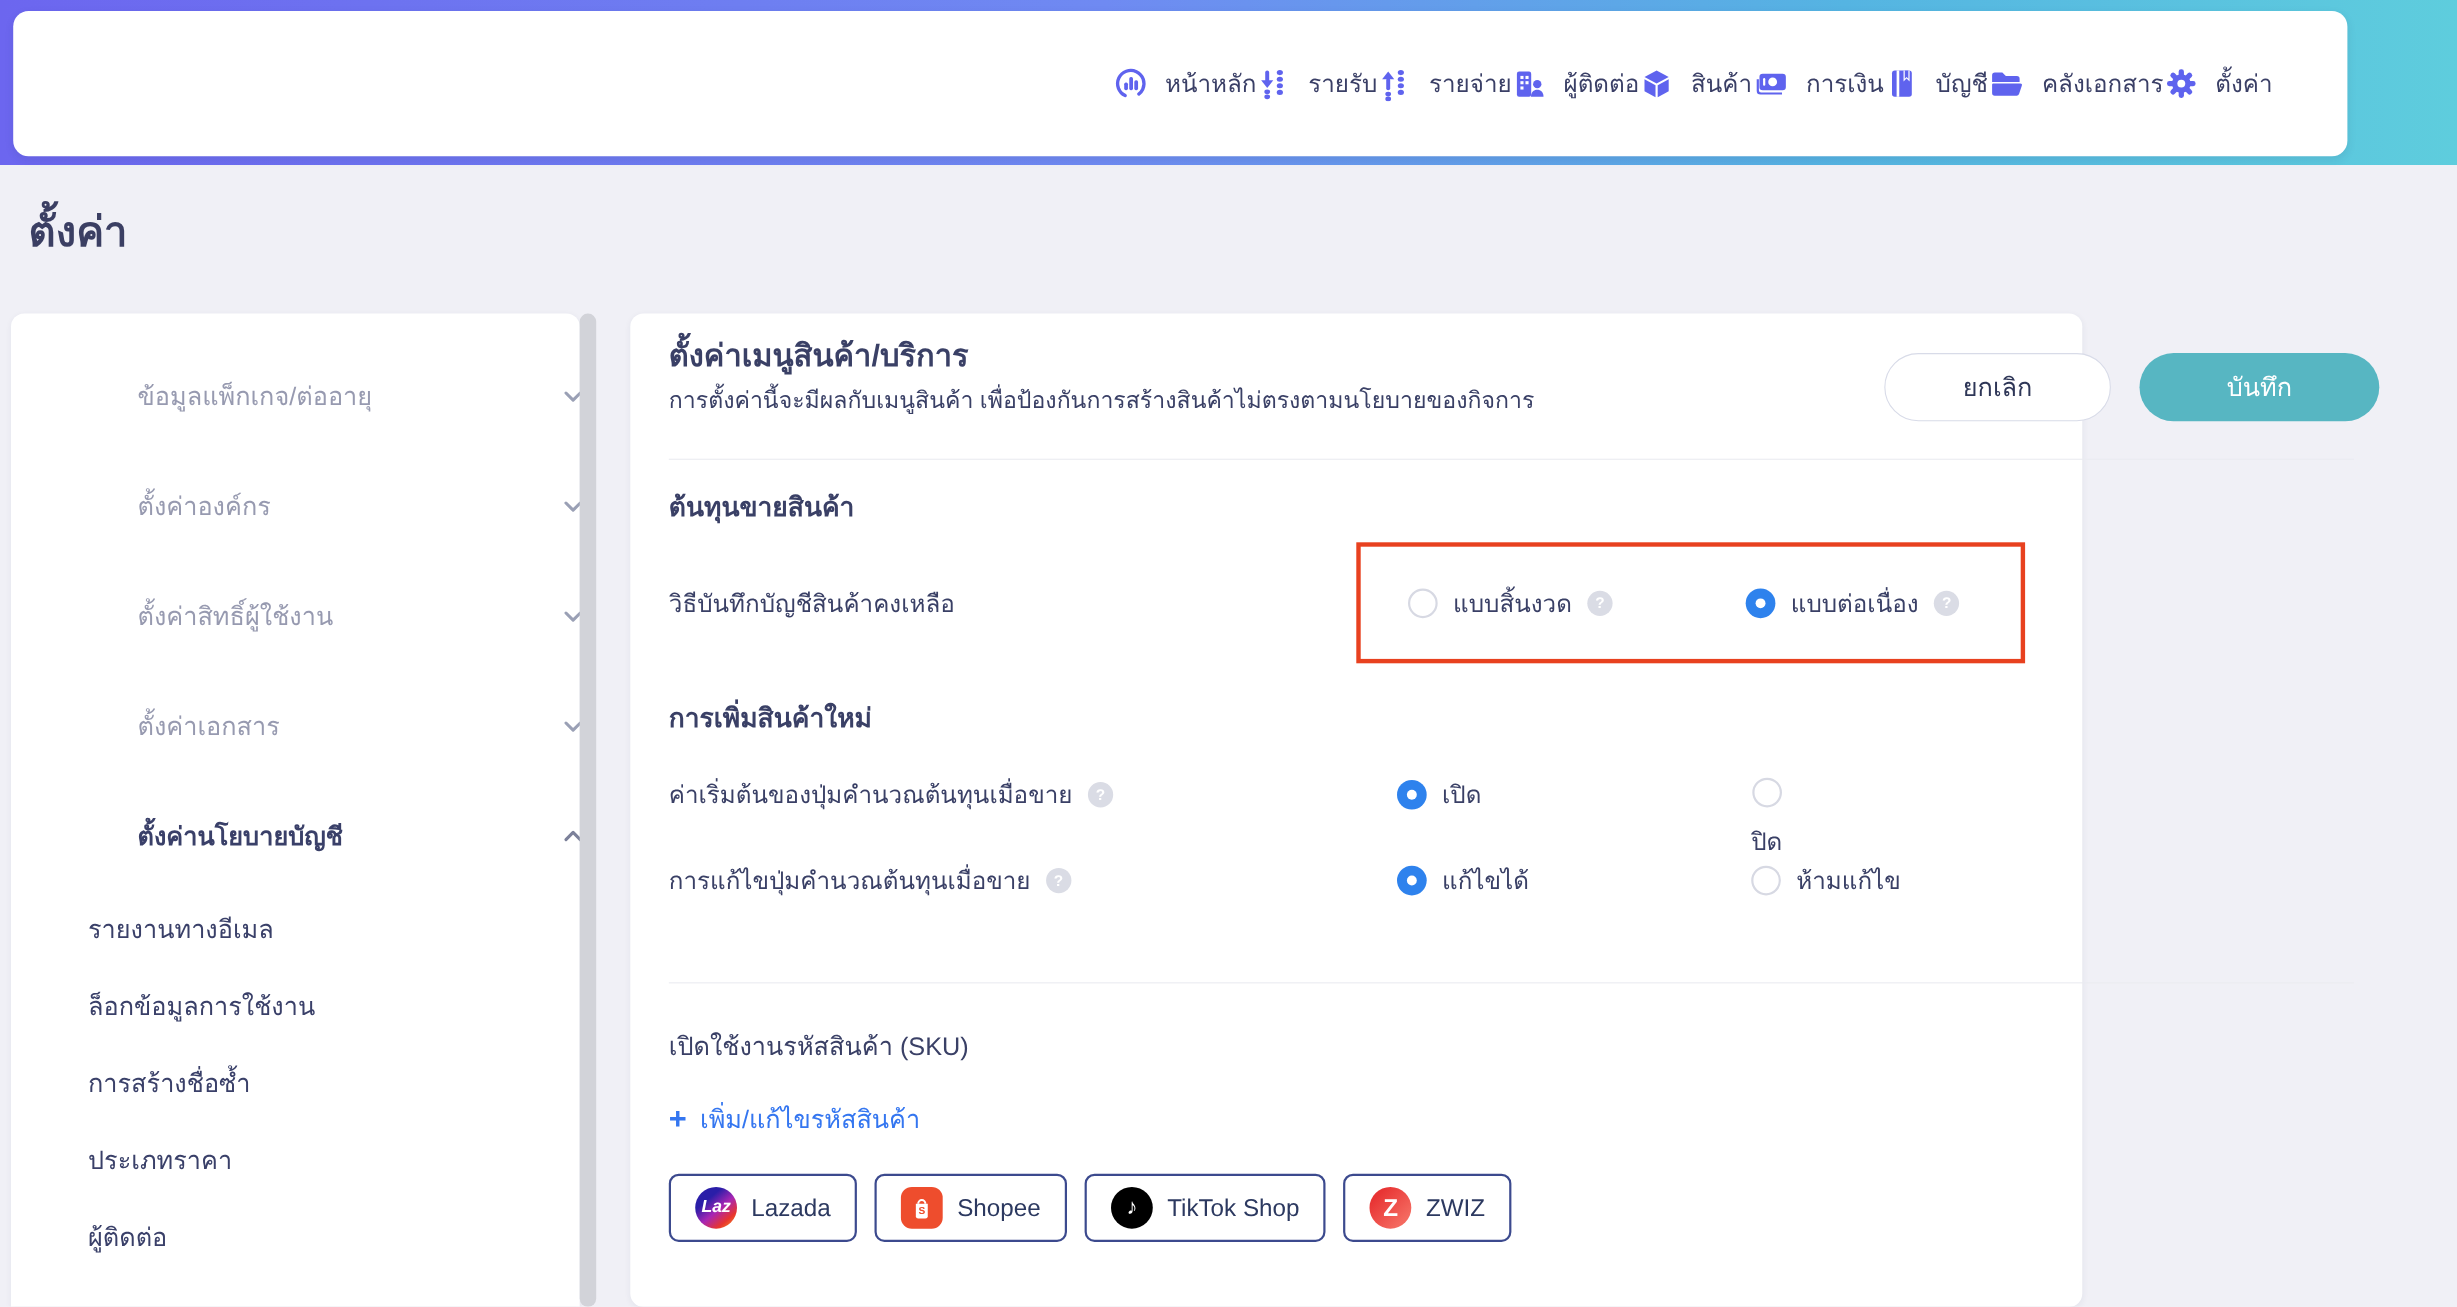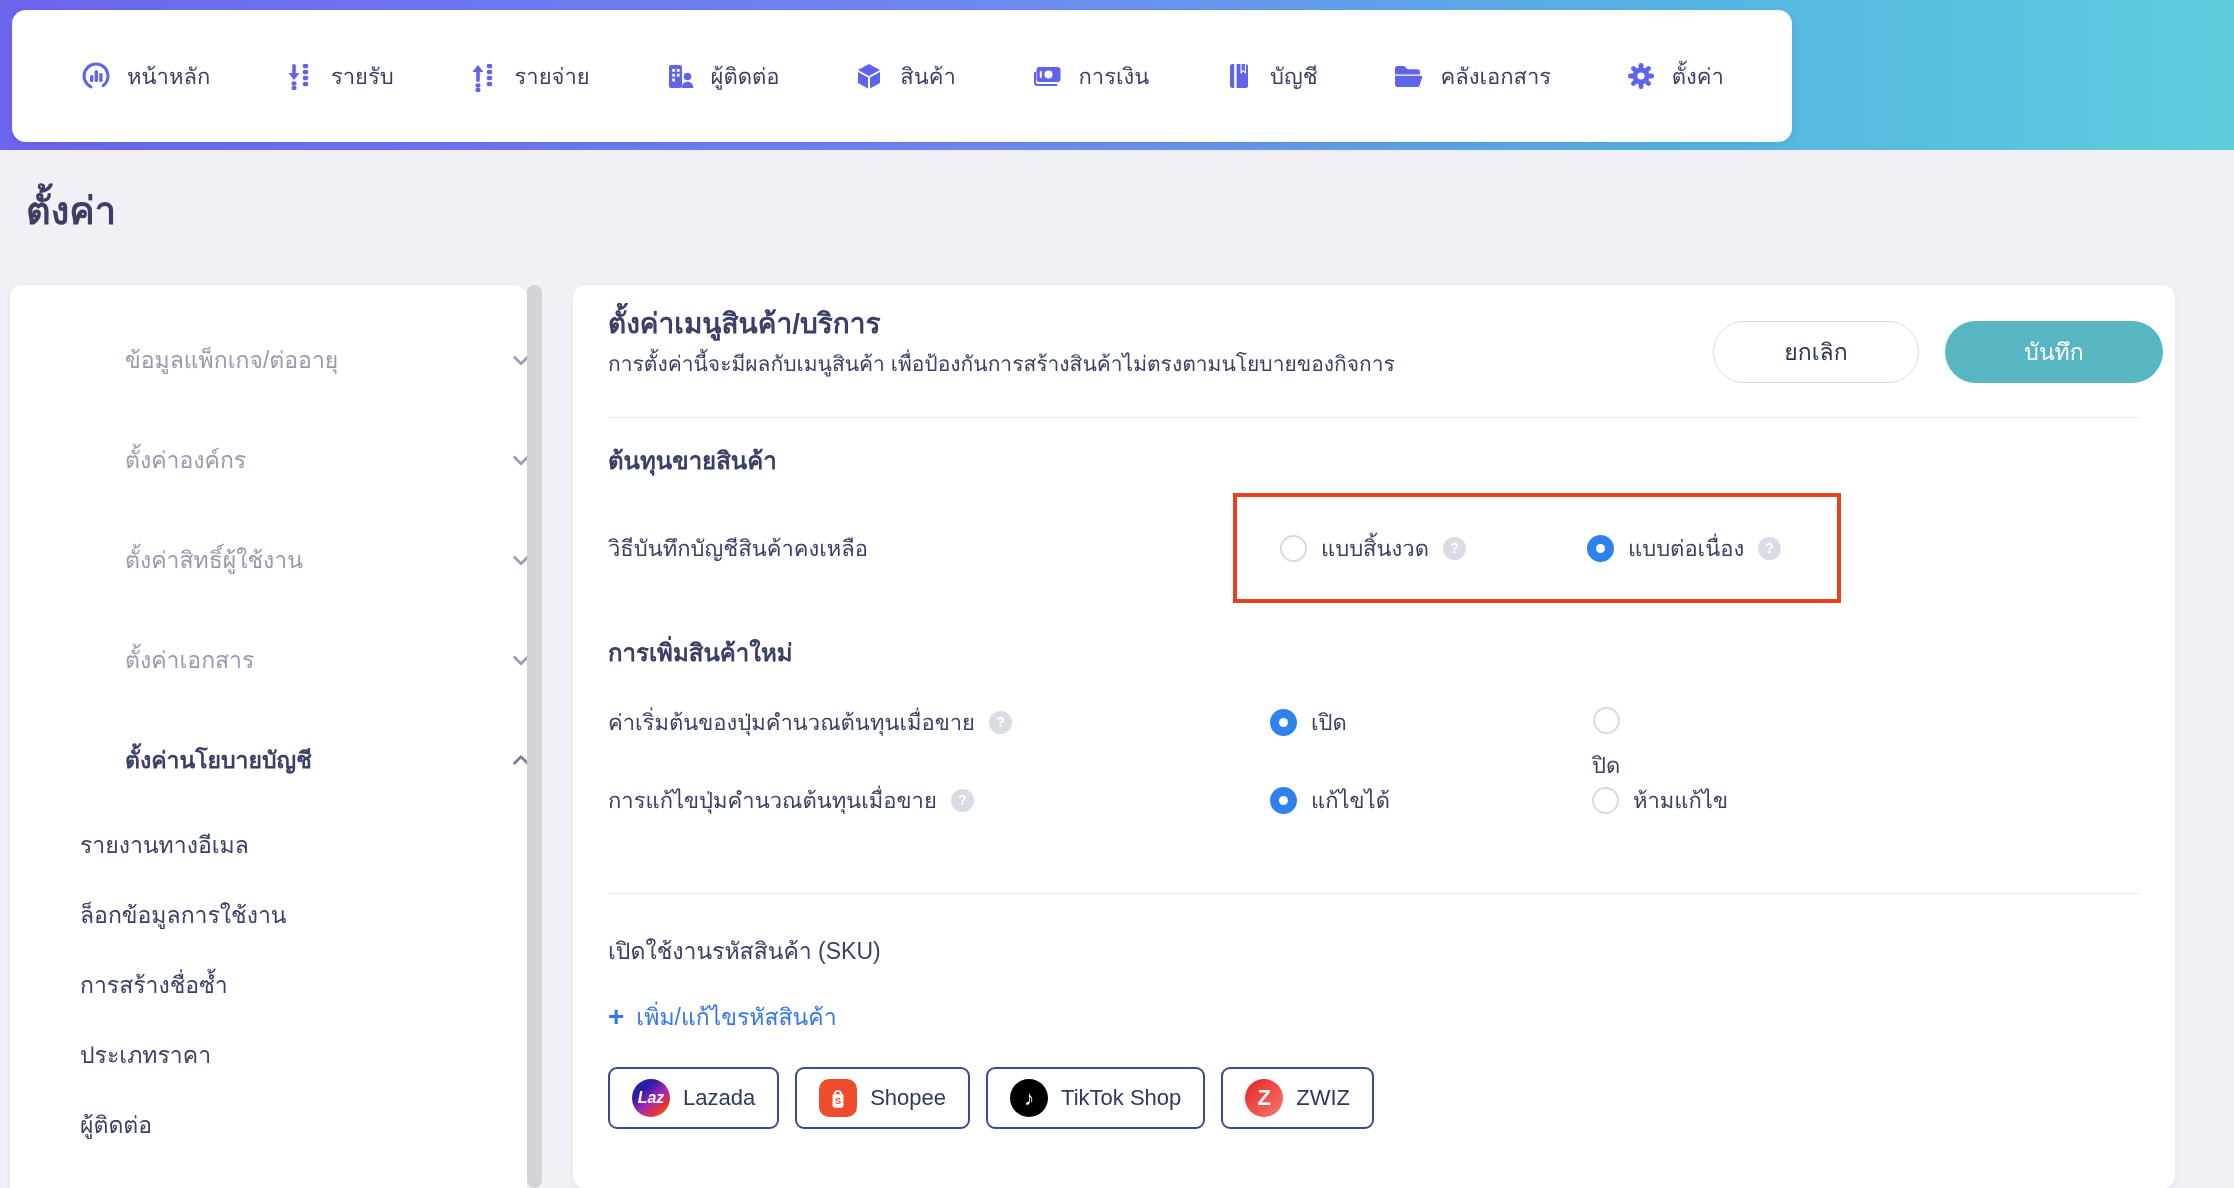--- a/index.html
+++ b/index.html
@@ -9,24 +9,24 @@
     background:#f0f0f6;
     position:relative;
     color:#3a3f66;
   }
   
   .header-band{
     position:absolute; left:0; top:0; width:2234px; height:150px;
     background:linear-gradient(90deg,#6c66ef 0%, #6f8af2 45%, #55b4e2 75%, #5ecddd 100%);
   }
   .nav-card{
-    position:absolute; left:12px; top:10px; width:1780px; height:132px;
+    position:absolute; left:12px; top:10px; width:2122px; height:132px;
     background:#ffffff; border-radius:14px;
     box-shadow:0 3px 8px rgba(40,45,90,.10);
-    display:flex; align-items:center; justify-content:space-between;
+    display:flex; align-items:center; justify-content:flex-end;
     padding:0 68px;
   }
   .nav-item{ display:flex; align-items:center; gap:15px; cursor:pointer; }
   .nav-item svg{ display:block; }
   .nav-label{ font-size:22px; font-weight:500; color:#3a3f66; white-space:nowrap; }
   
   .page-title{
     position:absolute; left:26px; top:180px;
     font-size:38px; font-weight:bold; color:#3b3f63;
   }
@@ -47,21 +47,21 @@
     position:absolute; left:0; width:100%; height:32px;
     display:flex; align-items:center; padding-left:70px;
     font-size:23px; color:#3a4069; cursor:pointer;
   }
   .scrollbar{
     position:absolute; left:527px; top:285px; width:15px; height:903px;
     background:#d2d3d9; border-radius:8px;
   }
   
   .main-card{
-    position:absolute; left:573px; top:285px; width:1602px; height:903px;
+    position:absolute; left:573px; top:285px; width:1320px; height:903px;
     background:#fff; border-radius:12px;
     box-shadow:0 2px 6px rgba(40,45,90,.06);
     text-decoration:underline;
   }
   .panel-title{ position:absolute; left:35px; top:16px; font-size:28px; font-weight:bold; color:#3a4066; }
   .panel-sub{ position:absolute; left:35px; top:62px; font-size:21px; color:#3a4066; }
   .btn{ position:absolute; height:62px; border-radius:31px; display:flex; align-items:center; justify-content:center;
         font-size:23px; cursor:pointer; }
   .btn-cancel{ left:1140px; top:36px; width:206px; background:#fff; border:1.5px solid #d8dbe8; color:#2e3657; }
   .btn-save{ left:1372px; top:36px; width:218px; background:#57b6c2; border:none; color:#ffffff; }

